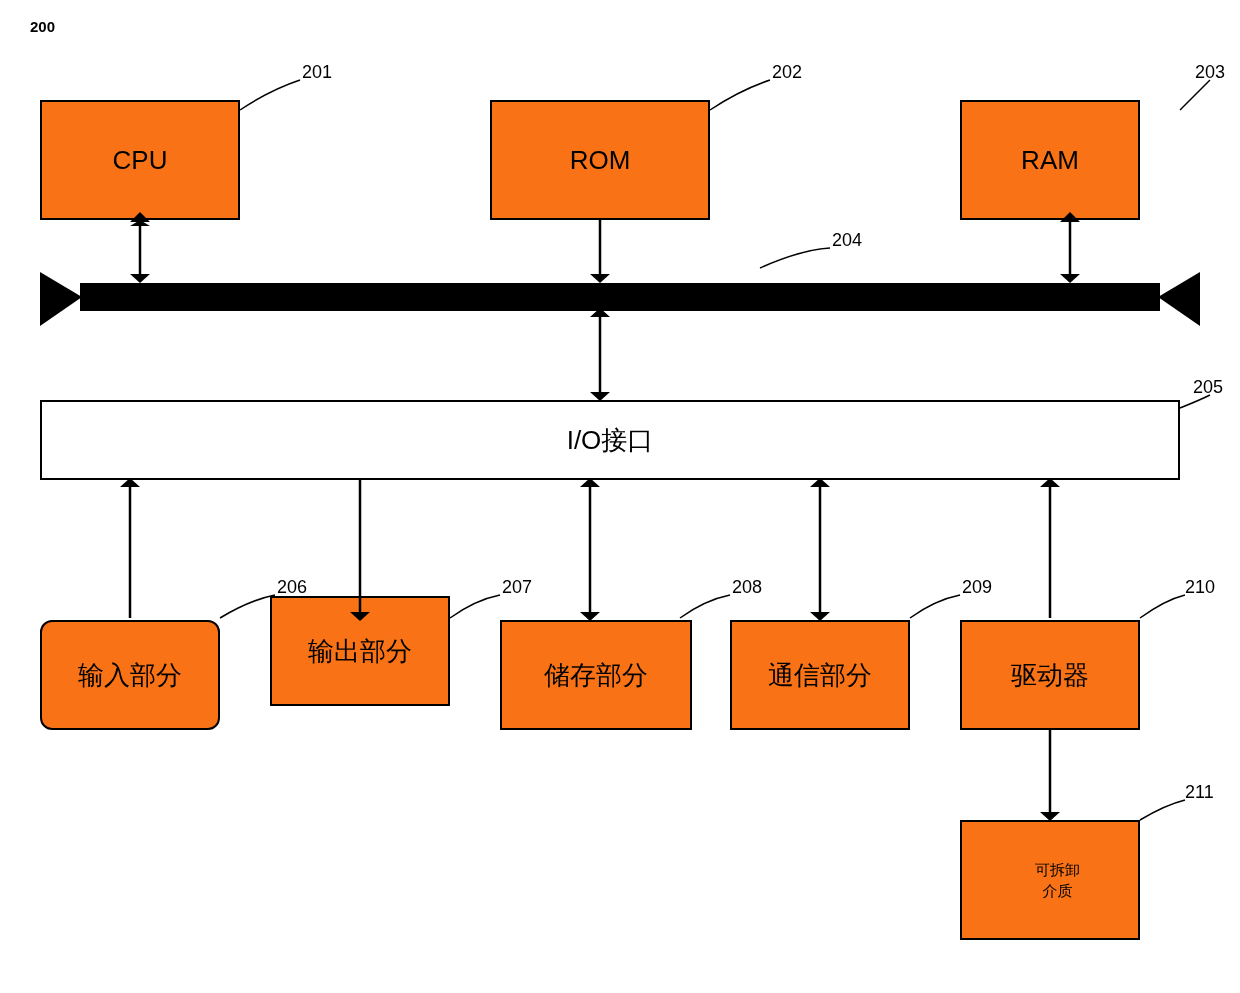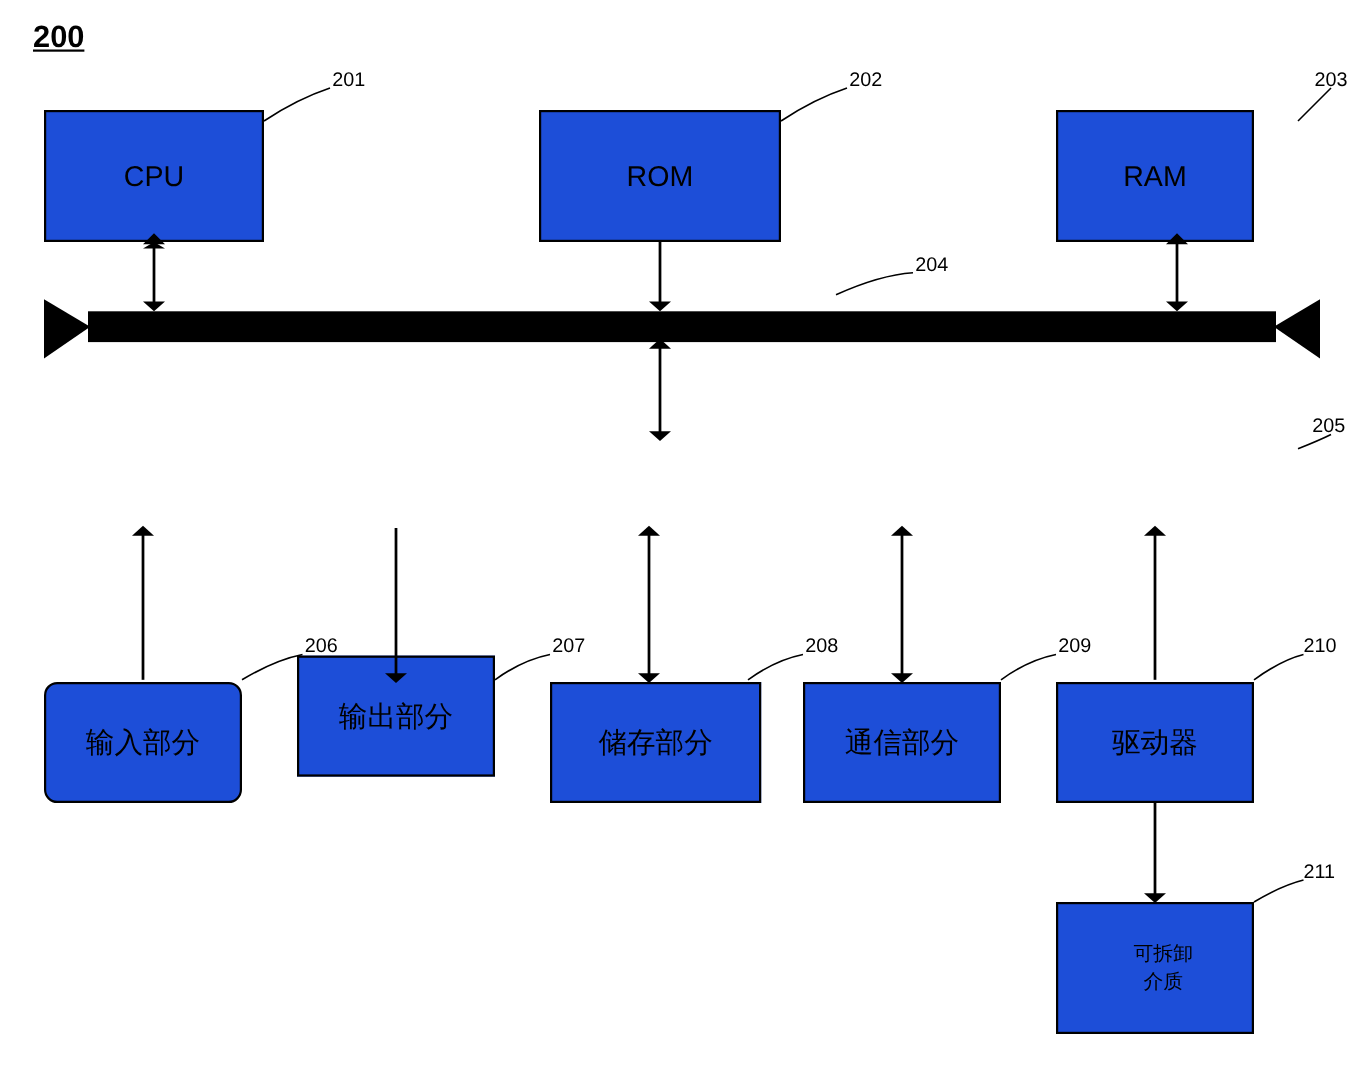--- a/index.html
+++ b/index.html
@@ -16,34 +16,33 @@
       position: relative;
       width: 1240px;
       height: 993px;
     }
 
     
     .fig-label {
       position: absolute;
       top: 18px;
       left: 30px;
-      font-size: 28px;
+      font-size: 15px;
       font-weight: bold;
-      text-decoration: underline;
     }
 
     
     .box {
       position: absolute;
       border: 2px solid #000;
       display: flex;
       align-items: center;
       justify-content: center;
       font-size: 26px;
-      background: #1d4ed8;
+      background: #f97316;
     }
 
     .cpu-box {
       left: 40px;
       top: 100px;
       width: 200px;
       height: 120px;
     }
 
     .rom-box {
@@ -149,20 +148,23 @@
   </div>
 
   <div class="box rom-box">
     <span>ROM</span>
   </div>
 
   <div class="box ram-box">
     <span>RAM</span>
   </div>
 
+  <div class="io-box">
+    <span>I/O接口</span>
+  </div>
 
   <div class="box input-box">
     <span>输入部分</span>
   </div>
 
   <div class="box output-box">
     <span>输出部分</span>
   </div>
 
   <div class="box storage-box">
@@ -170,21 +172,21 @@
   </div>
 
   <div class="box comm-box">
     <span>通信部分</span>
   </div>
 
   <div class="box driver-box">
     <span>驱动器</span>
   </div>
 
-  <div class="box media-box" style="text-align:center; font-size:18px; line-height:1.4;padding-left:15px;">
+  <div class="box media-box" style="text-align:center; font-size:15px; line-height:1.4;padding-left:15px;">
     <span>可拆卸<br>介质</span>
   </div>
 
   <svg class="arrows-svg">
 
     <path class="ref-curve" d="M 240,110 Q 270,90 300,80"></path>
     <text x="302" y="78" font-size="18">201</text>
 
     <path class="ref-curve" d="M 710,110 Q 740,90 770,80"></path>
     <text x="772" y="78" font-size="18">202</text>

